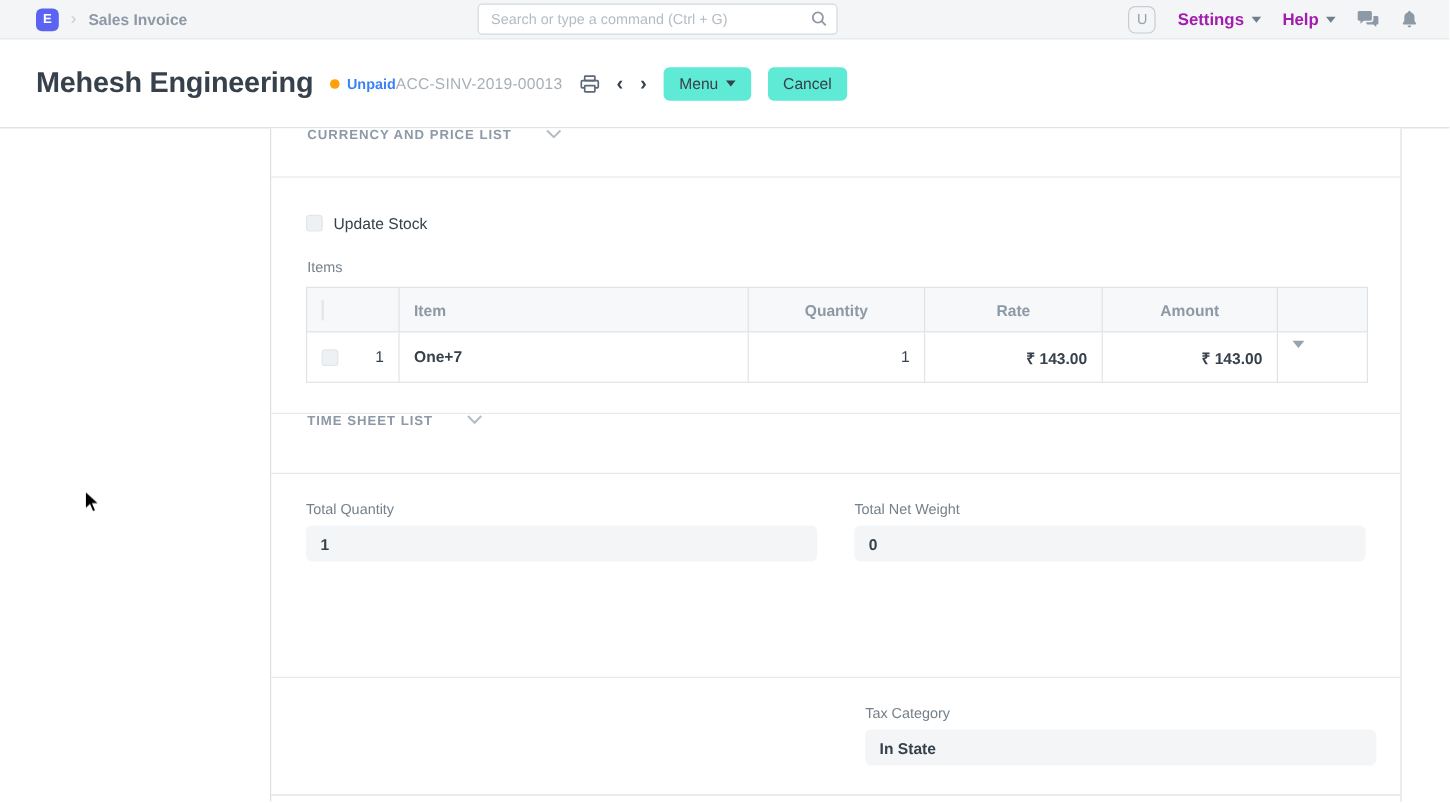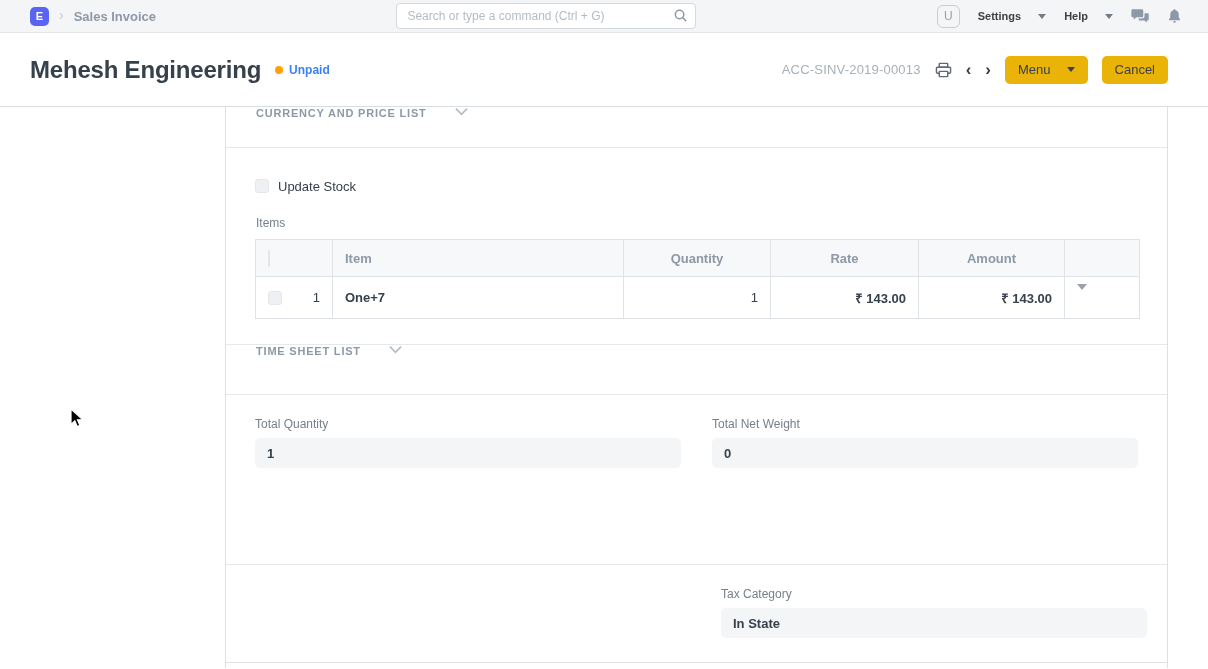--- a/index.html
+++ b/index.html
@@ -21,41 +21,41 @@
   .search-wrap input { width:100%; height:26px; border:1px solid #d4dade; border-radius:4px;
     background:#fff; font-size:12px; padding:0 28px 0 10px; color:#36414c;
     font-family:"Liberation Sans", sans-serif; outline:none; }
   .search-wrap input::placeholder { color:#b4bcc3; }
   .search-icon { position:absolute; right:8px; top:5px; }
 
   .nav-right { display:flex; align-items:center; gap:18px; }
   .avatar { width:23px; height:23px; border:1px solid #c6ced4; border-radius:6px;
     color:#98a2ab; font-size:12px; display:flex; align-items:center; justify-content:center;
     cursor:pointer; background:#f4f5f6; }
-  .nav-link { color:#404040; font-size:11px; font-weight:700; display:flex;
-    align-items:center; gap:17px; cursor:pointer; }
+  .nav-link { color:#a21caf; font-size:14px; font-weight:700; display:flex;
+    align-items:center; gap:6px; cursor:pointer; }
   .caret-down { width:0; height:0; border-left:4px solid transparent;
     border-right:4px solid transparent; border-top:5px solid #717d88; display:inline-block; }
   .nav-ico { cursor:pointer; display:flex; align-items:center; }
 
   
   .page-head { height:74px; background:#fff; border-bottom:1px solid #d7dde1;
-    display:flex; align-items:center; justify-content:space-between; padding:0 40px 0 30px; }
+    display:flex; align-items:center; padding:0 40px 0 30px; }
   .ph-left { display:flex; align-items:center; gap:10px; }
   .page-title { font-size:24px; font-weight:700; color:#36414c; letter-spacing:-0.2px; }
   .status-wrap { display:flex; align-items:center; gap:6px; margin-left:4px; }
   .status-dot { width:8px; height:8px; border-radius:50%; background:#ffa00a; }
   .status-text { font-size:12px; font-weight:700; color:#3b82f6; }
   .ph-right { display:flex; align-items:center; gap:14px; }
   .doc-id { font-size:13px; color:#a7b0b8; font-weight:400; letter-spacing:0.2px; }
   .ph-ico { cursor:pointer; display:flex; align-items:center; }
   .nav-chev { font-size:17px; font-weight:700; color:#36414c; cursor:pointer; line-height:1; }
-  .btn { height:28px; background:#eab308; border:none; border-radius:5px; padding:0 13px;
+  .btn { height:28px; background:#5eead4; border:none; border-radius:5px; padding:0 13px;
     font-size:13px; color:#36414c; font-family:"Liberation Sans", sans-serif;
-    display:flex; align-items:center; gap:16px; cursor:pointer; }
+    display:flex; align-items:center; gap:6px; cursor:pointer; }
   .btn .caret-down { border-top-color:#36414c; }
 
   
   .body-area { height:561px; position:relative; }
   .card { position:absolute; left:225px; top:0; width:943px; height:561px;
     border-left:1px solid #dde1e4; border-right:1px solid #dde1e4; background:#fff; }
 
   .sec-head { display:flex; align-items:flex-start; gap:28px; padding:0 30px; height:41px;
     border-bottom:1px solid #e6e9ec; cursor:pointer; }
   .sec-head.tall { height:50px; }

